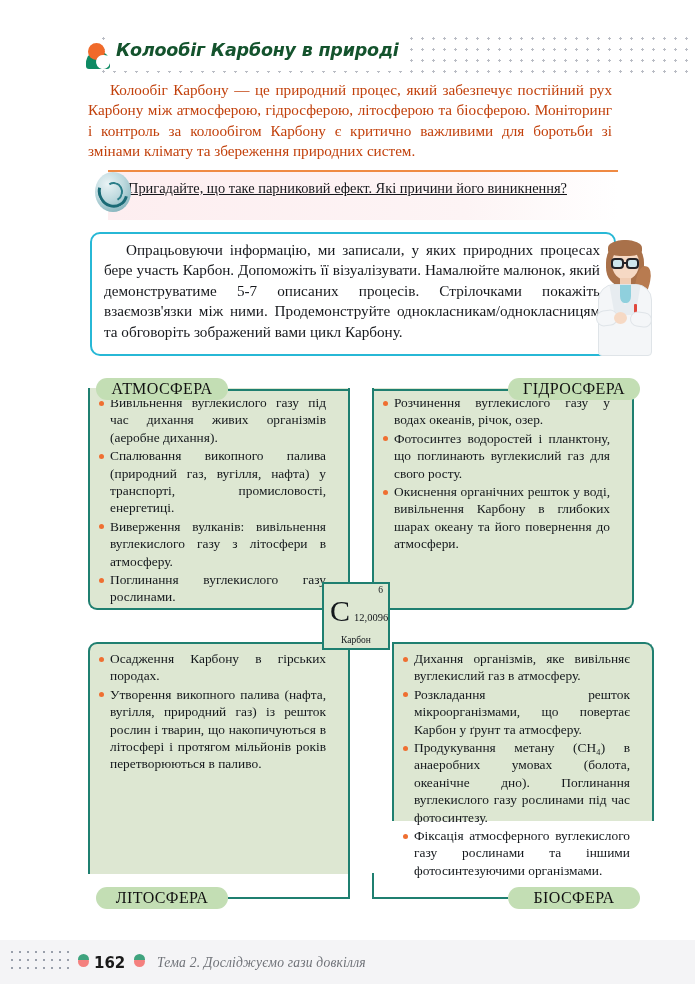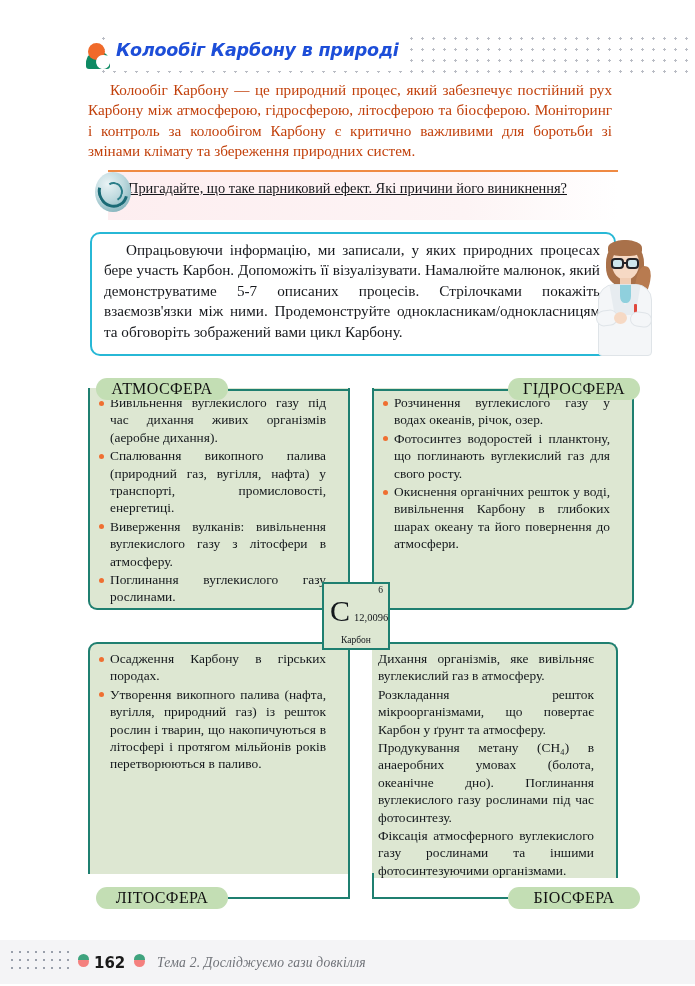--- a/index.html
+++ b/index.html
@@ -60,21 +60,21 @@
     border-radius: 50% 0 50% 50%;
     transform: rotate(10deg);
   }
   h1.page-title {
     position: absolute;
     left: 116px; top: 40px;
     font-family: "DejaVu Sans", sans-serif;
     font-size: 17.5px;
     font-weight: bold;
     font-style: italic;
-    color: #1d4ed8;
+    color: #14532d;
     letter-spacing: -0.2px;
     white-space: nowrap;
   }
 
   
   .intro {
     position: absolute;
     left: 88px; top: 80px;
     width: 524px;
     font-size: 15.2px;
@@ -181,21 +181,21 @@
     position: absolute;
     background: #dde7d2;
     border: 2px solid #1f7f70;
     font-size: 13.4px;
     line-height: 17.4px;
     color: #14181c;
   }
   .box-atmos  { left: 88px;  top: 18px;  width: 262px; height: 222px; border-radius: 0 0 0 9px; border-top: none; }
   .box-hydro  { left: 372px; top: 18px;  width: 262px; height: 222px; border-radius: 0 0 9px 0; border-top: none; }
   .box-litho  { left: 88px;  top: 272px; width: 262px; height: 232px; border-radius: 9px 0 0 0; border-bottom: none; }
-  .box-bio    { left: 356px; top: 272px; width: 262px; height: 236px; border-radius: 0 9px 0 0; border-bottom: none; }
+  .box-bio    { left: 392px; top: 272px; width: 262px; height: 179px; border-radius: 0 9px 0 0; border-bottom: none; }
 
   .box-inner { padding: 6px 22px 4px 9px; }
 
   ul.bullets { list-style: none; }
   ul.bullets li {
     position: relative;
     padding-left: 11px;
     margin-bottom: 1px;
     text-align: justify;
     text-justify: inter-word;

